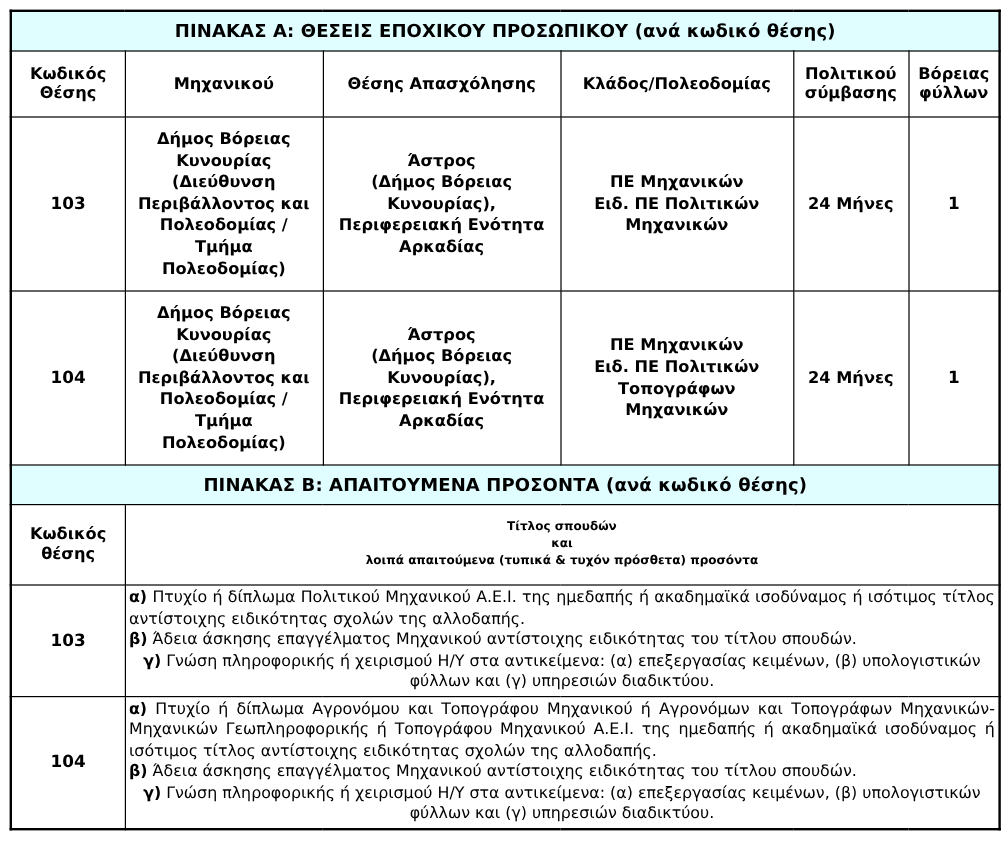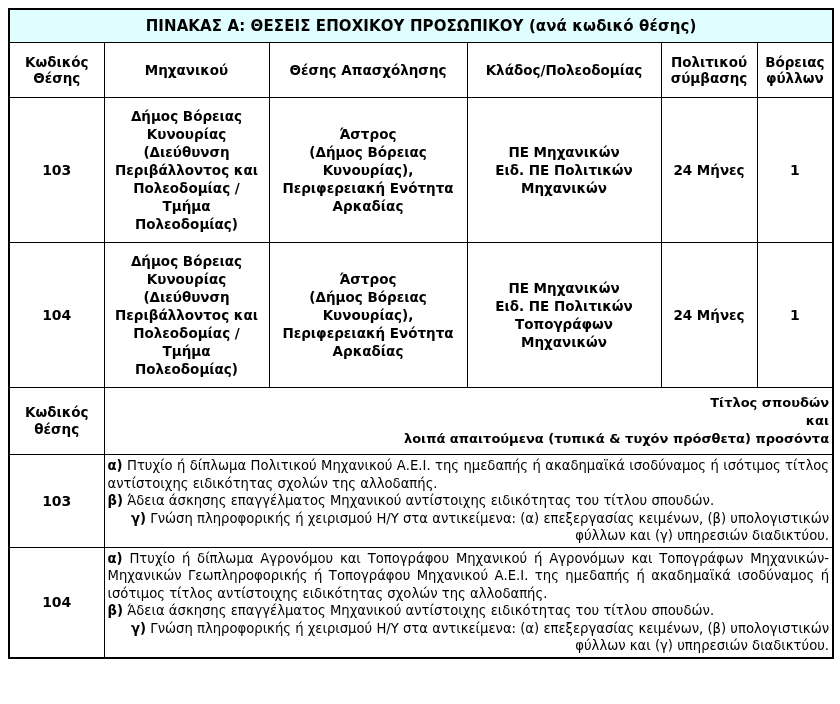--- a/index.html
+++ b/index.html
@@ -73,23 +73,23 @@
 
   
   .bhead-code {
     text-align: center;
     font-weight: bold;
     font-size: 13.5px;
     line-height: 1.25;
     height: 62px;
   }
   .bhead-title {
-    text-align: right;
-    font-weight: bold;
-    font-size: 13px;
+    text-align: center;
+    font-weight: bold;
+    font-size: 10px;
     line-height: 1.38;
   }
 
   
   .qual-code {
     text-align: center;
     font-weight: bold;
     font-size: 14px;
   }
   .qual-text {
@@ -97,21 +97,21 @@
     text-justify: inter-word;
     font-size: 13.2px;
     line-height: 1.33;
     padding: 4px 6px 5px 6px;
   }
   .qual-text p {
     margin: 0;
     text-align: justify;
   }
   .qual-text p:last-child {
-    text-align: right;
+    text-align: center;
   }
   .mark {
     font-weight: bold;
   }
 </style>
 </head>
 <body>
 
 <div class="sheet">
 
@@ -202,20 +202,23 @@
         <td class="cellA">
           <span>ΠΕ Μηχανικών</span><br>
           <span>Ειδ. ΠΕ Πολιτικών</span><br>
           <span>Τοπογράφων</span><br>
           <span>Μηχανικών</span>
         </td>
         <td class="cellA">24 Μήνες</td>
         <td class="cellA num">1</td>
       </tr>
 
+      <tr>
+        <td class="banner" colspan="6">ΠΙΝΑΚΑΣ Β: ΑΠΑΙΤΟΥΜΕΝΑ ΠΡΟΣΟΝΤΑ (ανά κωδικό θέσης)</td>
+      </tr>
 
       <tr>
         <td class="bhead-code">
           <span>Κωδικός</span><br>
           <span>θέσης</span>
         </td>
         <td class="bhead-title" colspan="5">
           <span>Τίτλος σπουδών</span><br>
           <span>και</span><br>
           <span>λοιπά απαιτούμενα (τυπικά &amp; τυχόν πρόσθετα) προσόντα</span>

